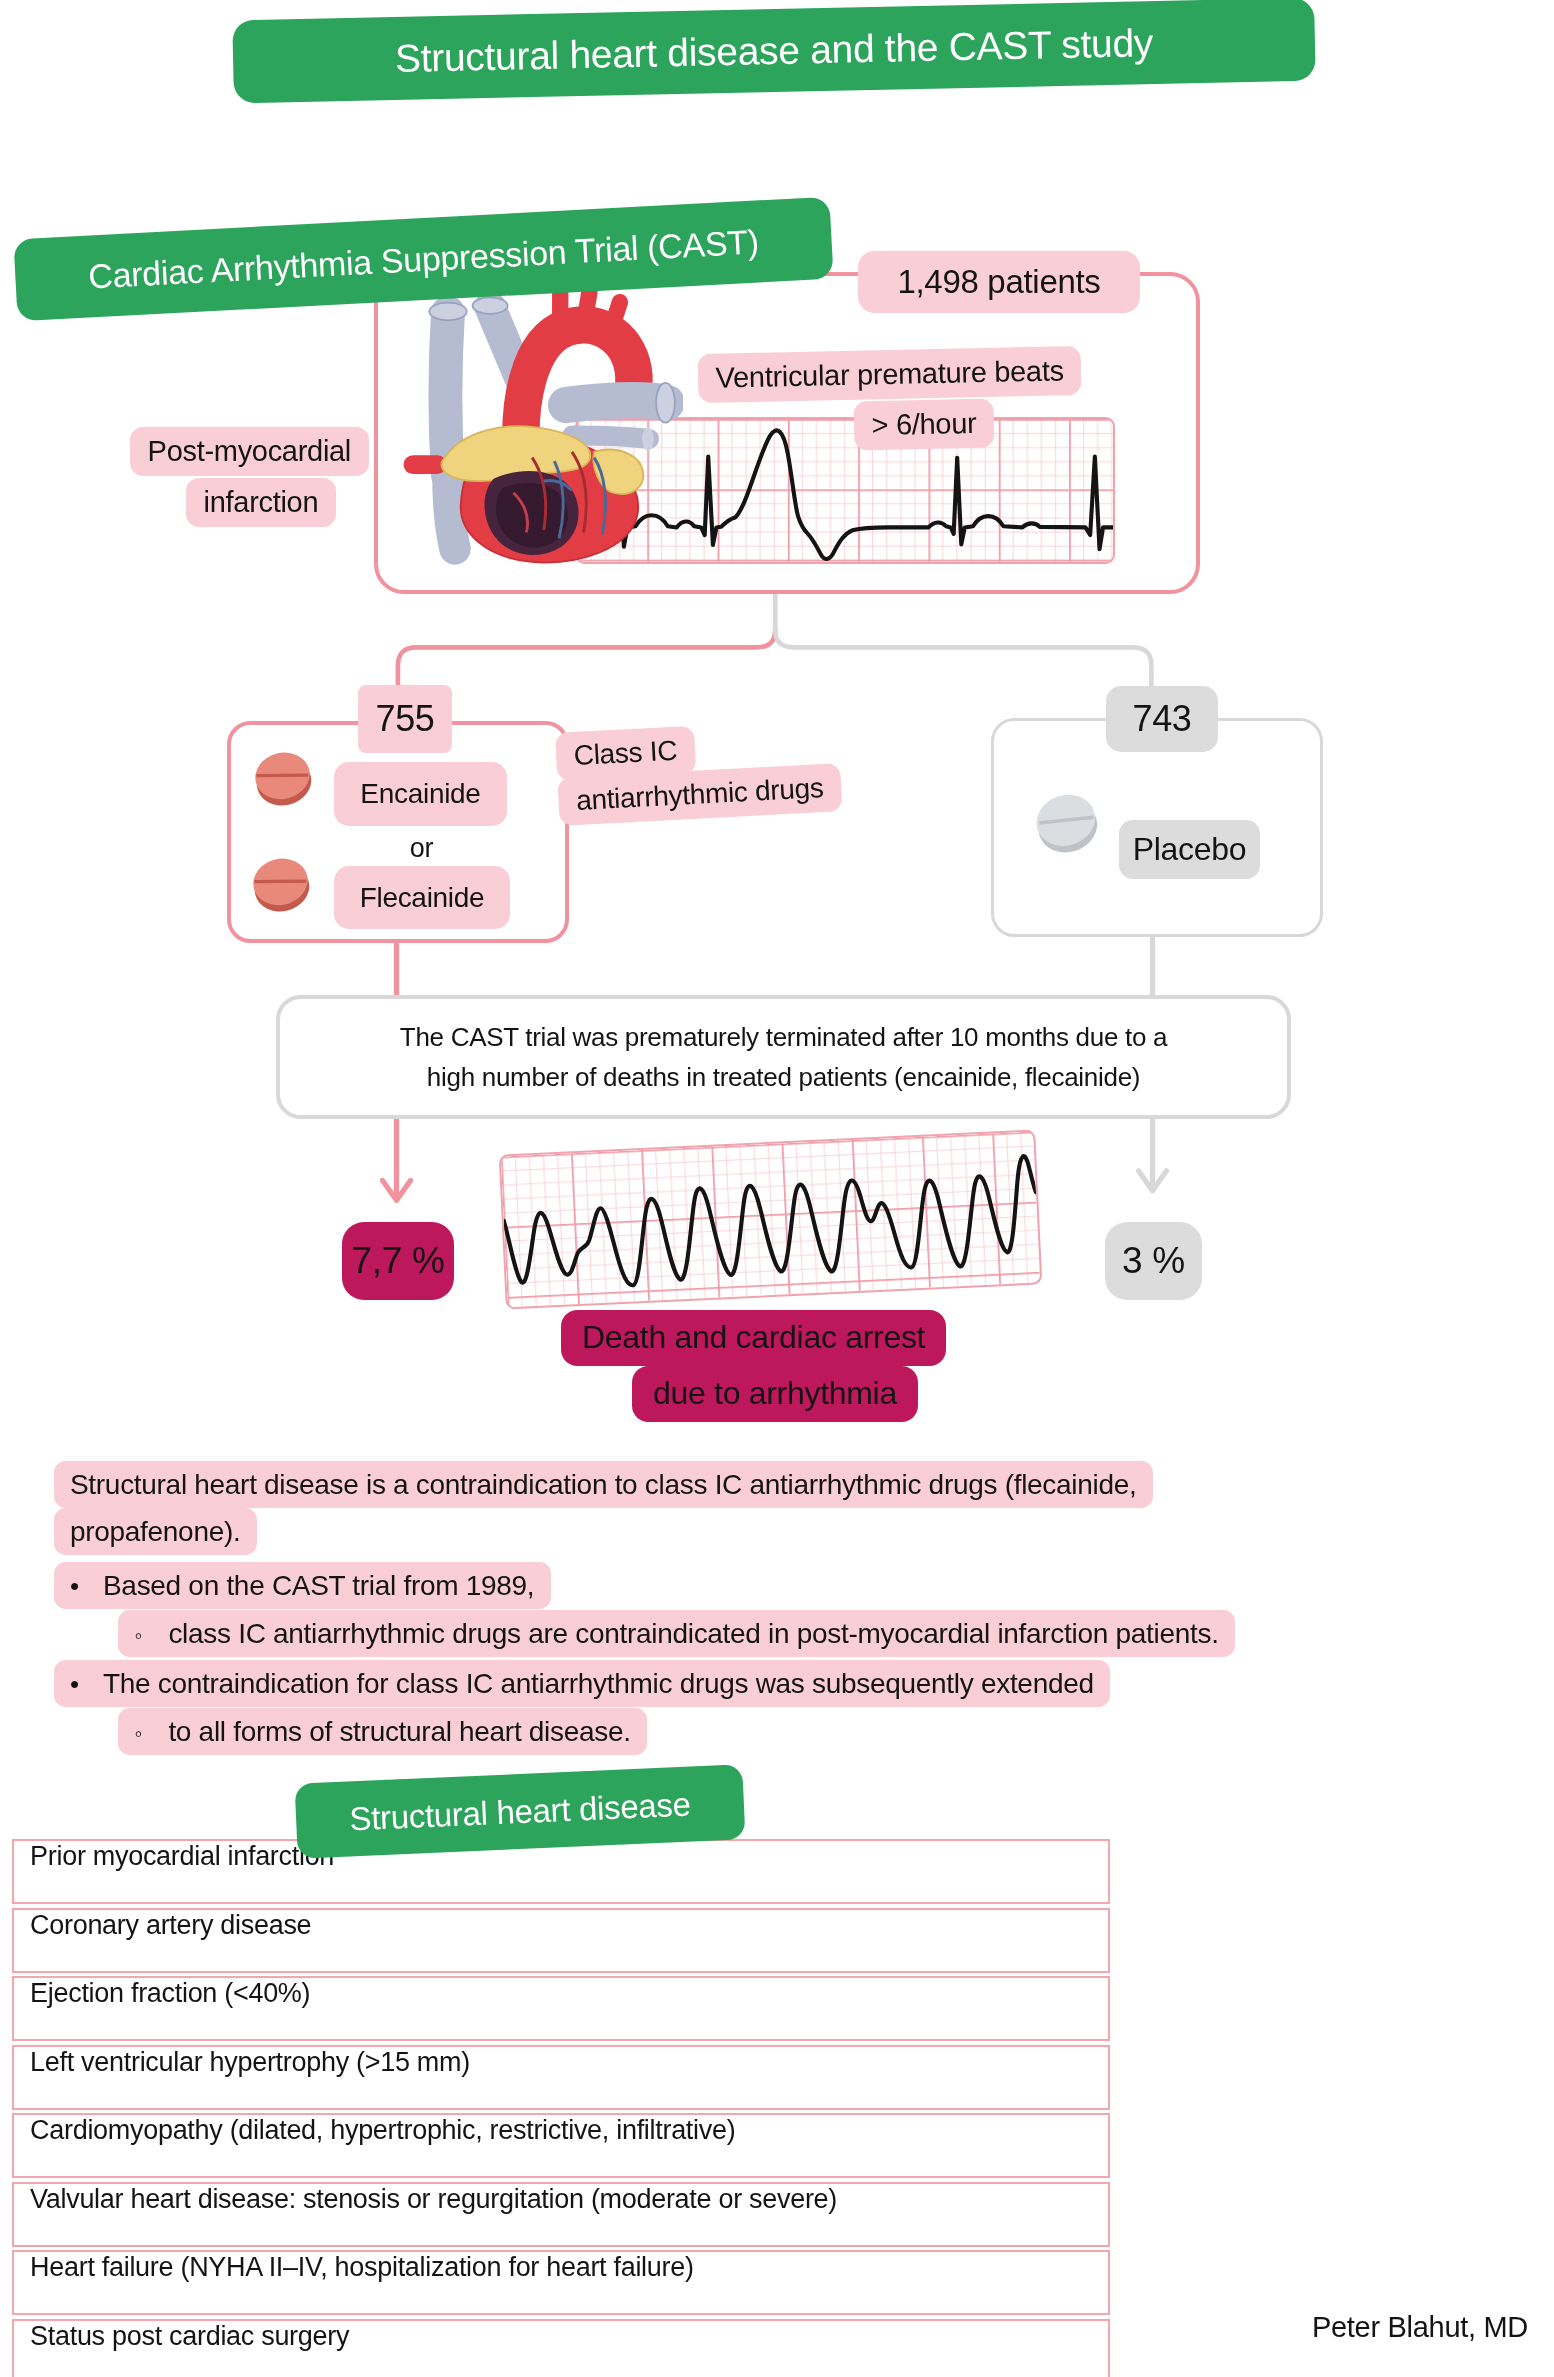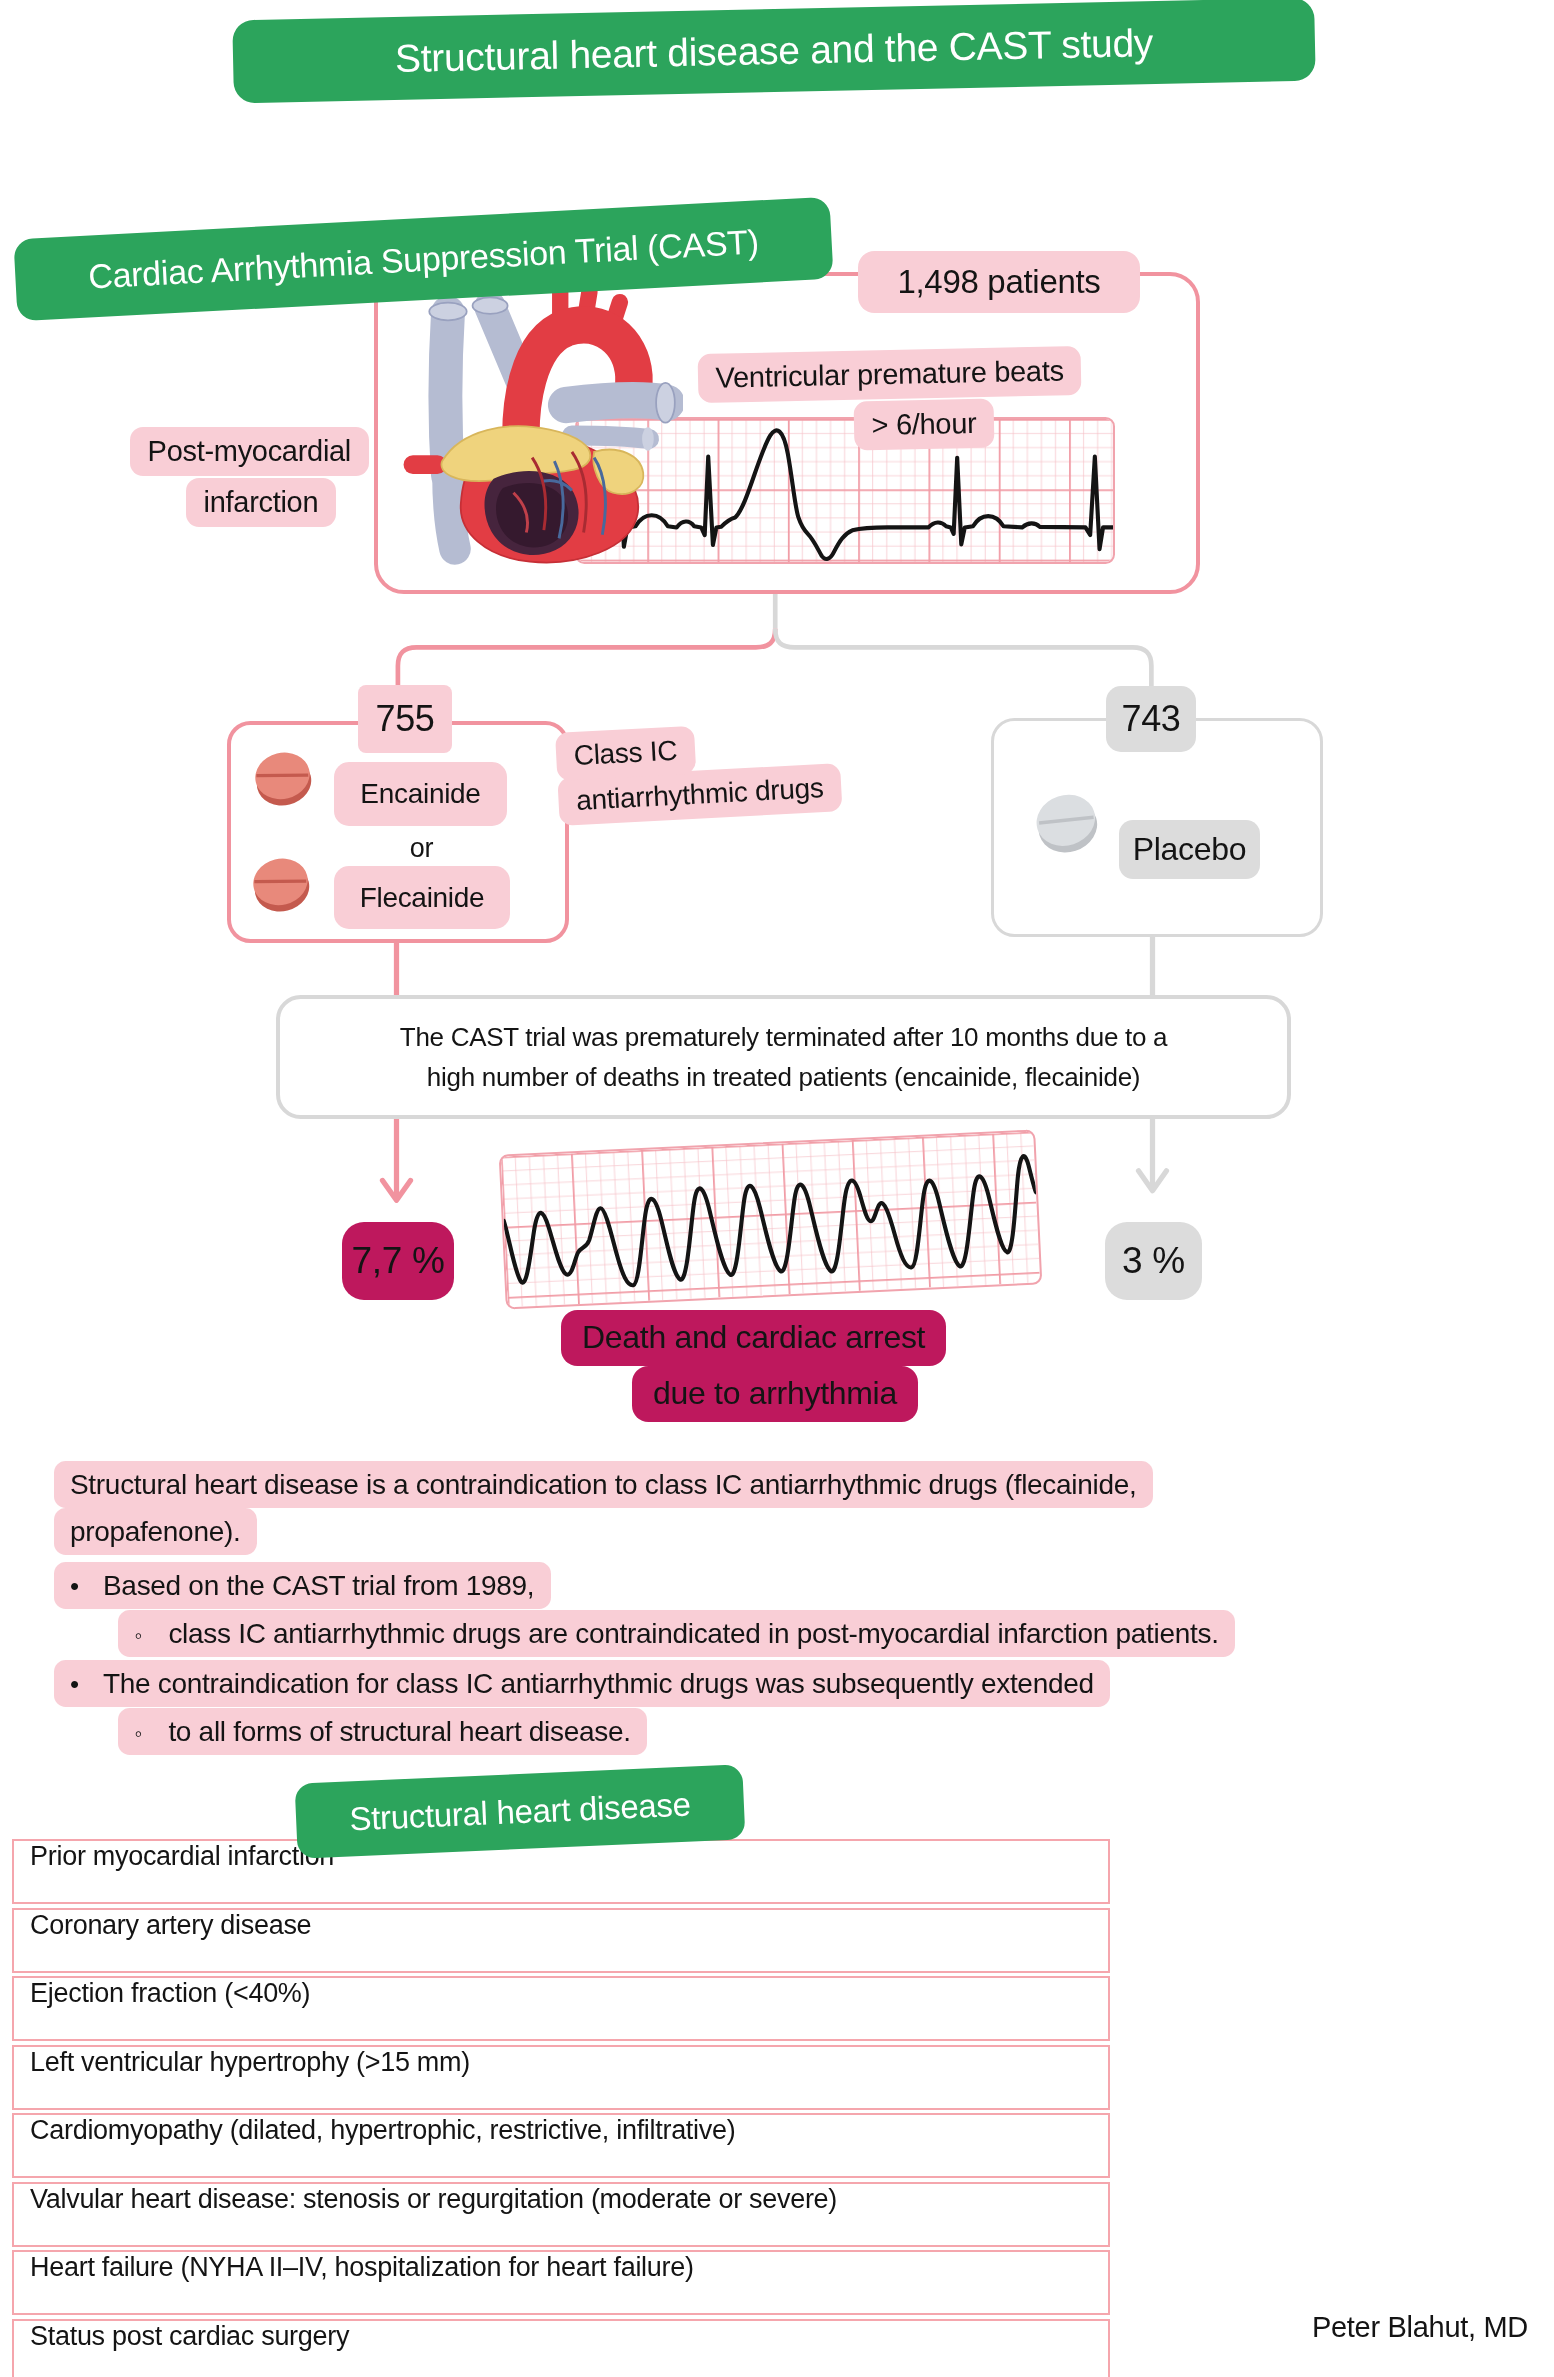--- a/index.html
+++ b/index.html
@@ -162,21 +162,21 @@
 
   <div class="abs" style="left:555px;top:733px;transform:rotate(-3deg);transform-origin:top left;z-index:5">
     <div class="lpink" style="display:inline-block;border-radius:13px;padding:8.2px 17.6px;font-size:28px;white-space:nowrap">
       <span>Class IC</span>
     </div>
     <div class="lpink" style="border-radius:13px;padding:8.2px 17.6px;font-size:28px;white-space:nowrap;margin-top:-3.5px">
       <span>antiarrhythmic drugs</span>
     </div>
   </div>
 
-  <div class="abs flexc grayf" style="left:1106px;top:686px;width:90px;height:66px;border-radius:15px;font-size:36px;z-index:6">
+  <div class="abs flexc grayf" style="left:1106px;top:686px;width:112px;height:66px;border-radius:15px;font-size:36px;z-index:6">
     <span>743</span>
   </div>
   <div class="abs boxg" style="left:991px;top:718px;width:326px;height:213px;border-radius:23.4px;z-index:2;border-width:3.5px"></div>
 
   <svg class="abs" style="left:1030px;top:786px;z-index:3" width="73" height="73" viewBox="0 0 128 128">
     <g transform="rotate(-18 64 64)">
       <ellipse cx="64" cy="72" rx="52" ry="44" fill="#bfc2c6"></ellipse>
       <ellipse cx="64" cy="60" rx="52" ry="44" fill="#dbdee1"></ellipse>
       <path d="M 18 50 L 112 70" stroke="#bfc2c6" stroke-width="6" fill="none"></path>
     </g>

